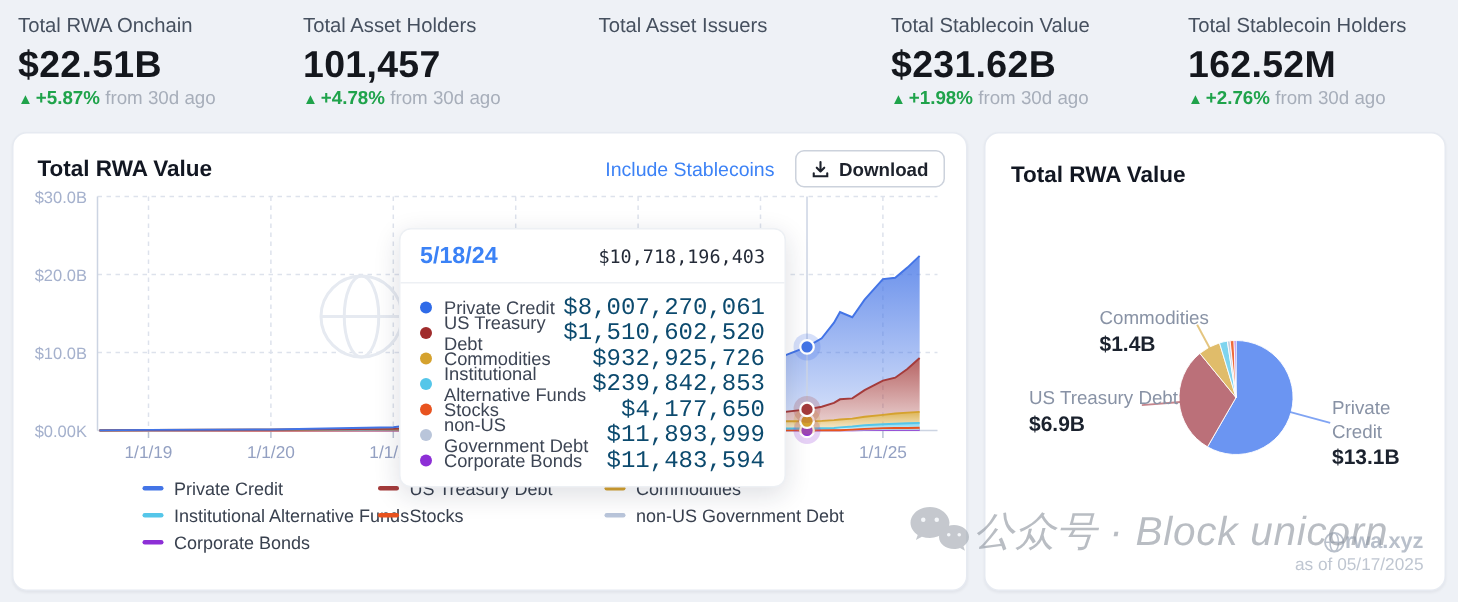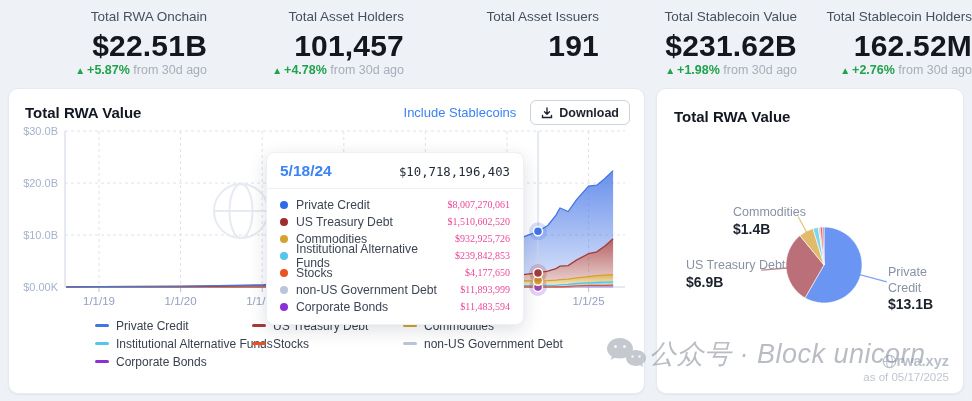--- a/index.html
+++ b/index.html
@@ -6,26 +6,25 @@
   body {
     width: 972px; height: 401px; overflow: hidden;
     background: #eef1f6;
     font-family: "Liberation Sans", sans-serif;
     position: relative;
   }
   
   .stats-bar {
     display: grid;
     grid-template-columns: 190px 197px 195px 198px 1fr;
-    padding: 9px 0 0 17px;
+    padding: 9px 0 0 12px;
     height: 84px;
-    text-align: right;
   }
   .stat-label { font-size: 13.5px; color: #46505f; margin-bottom: 5px; }
-  .stat-value { font-size: 30px; font-weight: 700; color: #14171d; letter-spacing: .2px; }
+  .stat-value { font-size: 25px; font-weight: 700; color: #14171d; letter-spacing: .2px; }
   .stat-change { margin-top: 0; font-size: 12.5px; }
   .stat-change .arrow { color: #1fa34b; font-size: 10px; margin-right: 2px; }
   .stat-change .pct { color: #1fa34b; font-weight: 700; }
   .stat-change .suffix { color: #a7aeba; }
   
   .content { display: flex; gap: 11px; padding: 4px 8px 0 8px; }
   .card {
     background: #fff; border: 1px solid #e6eaf1; border-radius: 10px;
     box-shadow: 0 1px 2px rgba(16,24,40,.05);
   }
@@ -53,21 +52,21 @@
     box-shadow: 0 5px 18px rgba(20,30,60,.14);
     padding: 9px 13px 9px 13px; z-index: 5;
   }
   .tt-head { display: flex; justify-content: space-between; align-items: baseline; }
   .tt-date { font-size: 15.5px; font-weight: 700; color: #3b82f6; }
   .tt-total { font-size: 12.3px; color: #242b38; font-family: "DejaVu Sans Mono", monospace; }
   .tt-divider { height: 1px; background: #edf0f4; margin: 8px -13px 7px -13px; }
   .tt-row { display: flex; align-items: center; height: 17px; }
   .tt-dot { width: 8px; height: 8px; border-radius: 50%; flex: 0 0 8px; }
   .tt-name { font-size: 12.2px; color: #3d4554; margin-left: 8px; }
-  .tt-val { margin-left: auto; font-size: 10px; color: #ec4899; font-family: Liberation Serif, serif; }
+  .tt-val { margin-left: auto; font-size: 16px; color: #0c4a6e; font-family: Liberation Mono, monospace; }
   
   .legend {
     display: grid; grid-template-columns: 157px 151px 1fr;
     padding-left: 86px; margin-top: 5px; row-gap: 3px;
   }
   .legend-item { display: flex; align-items: center; gap: 7px; height: 15px; cursor: pointer; }
   .legend-dash { width: 14px; height: 3.5px; border-radius: 2px; flex: 0 0 14px; }
   .legend-label { font-size: 12px; color: #39414f; white-space: nowrap; }
   
   .pie-card .card-title { position: absolute; left: 17px; top: 19px; }
@@ -99,21 +98,20 @@
     <div class="stat-value">$22.51B</div>
     <div class="stat-change"><span class="arrow">▲</span><span class="pct">+5.87%</span> <span class="suffix">from 30d ago</span></div>
   </div>
   <div class="stat">
     <div class="stat-label">Total Asset Holders</div>
     <div class="stat-value">101,457</div>
     <div class="stat-change"><span class="arrow">▲</span><span class="pct">+4.78%</span> <span class="suffix">from 30d ago</span></div>
   </div>
   <div class="stat">
     <div class="stat-label">Total Asset Issuers</div>
-    <div class="stat-value">191</div>
   </div>
   <div class="stat">
     <div class="stat-label">Total Stablecoin Value</div>
     <div class="stat-value">$231.62B</div>
     <div class="stat-change"><span class="arrow">▲</span><span class="pct">+1.98%</span> <span class="suffix">from 30d ago</span></div>
   </div>
   <div class="stat">
     <div class="stat-label">Total Stablecoin Holders</div>
     <div class="stat-value">162.52M</div>
     <div class="stat-change"><span class="arrow">▲</span><span class="pct">+2.76%</span> <span class="suffix">from 30d ago</span></div>

